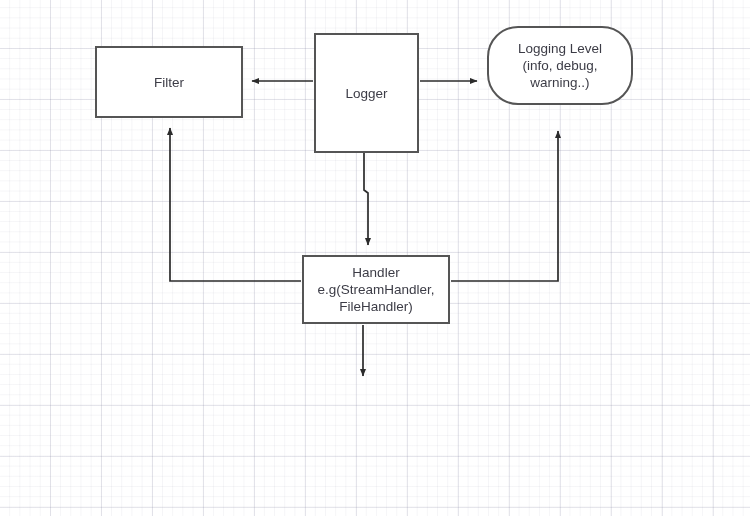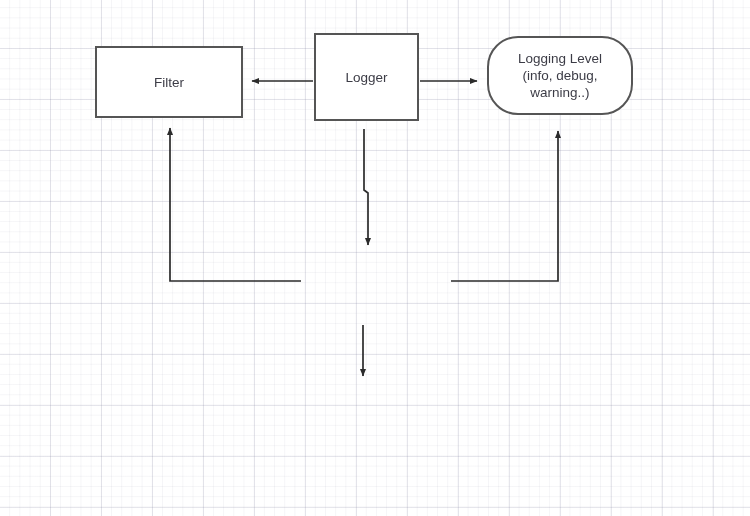--- a/index.html
+++ b/index.html
@@ -70,25 +70,30 @@
 
     <path d="M451,281 L558,281 L558,131" fill="none" stroke="#2b2b2b" stroke-width="1.7" marker-end="url(#arrowhead)"></path>
 
     <path d="M363,325 L363,376" fill="none" stroke="#2b2b2b" stroke-width="1.7" marker-end="url(#arrowhead)"></path>
   </svg>
 
   <div class="node" style="left:95px; top:46px; width:148px; height:72px;">
     <span class="label">Filter</span>
   </div>
 
-  <div class="node" style="left:314px; top:33px; width:105px; height:88px;">
+  <div class="node" style="left:314px; top:33px; width:105px; height:120px;">
     <span class="label">Logger</span>
   </div>
 
-  <div class="node" style="left:487px; top:36px; width:146px; height:79px;border-radius:31px;">
+  <div class="node" style="left:487px; top:26px; width:146px; height:79px;border-radius:31px;">
     <span class="label">Logging Level
 (info, debug,
 warning..)</span>
   </div>
 
+  <div class="node" style="left:302px; top:255px; width:148px; height:69px;">
+    <span class="label">Handler
+e.g(StreamHandler,
+FileHandler)</span>
+  </div>
 
 
 </div>
 
 </body></html>

